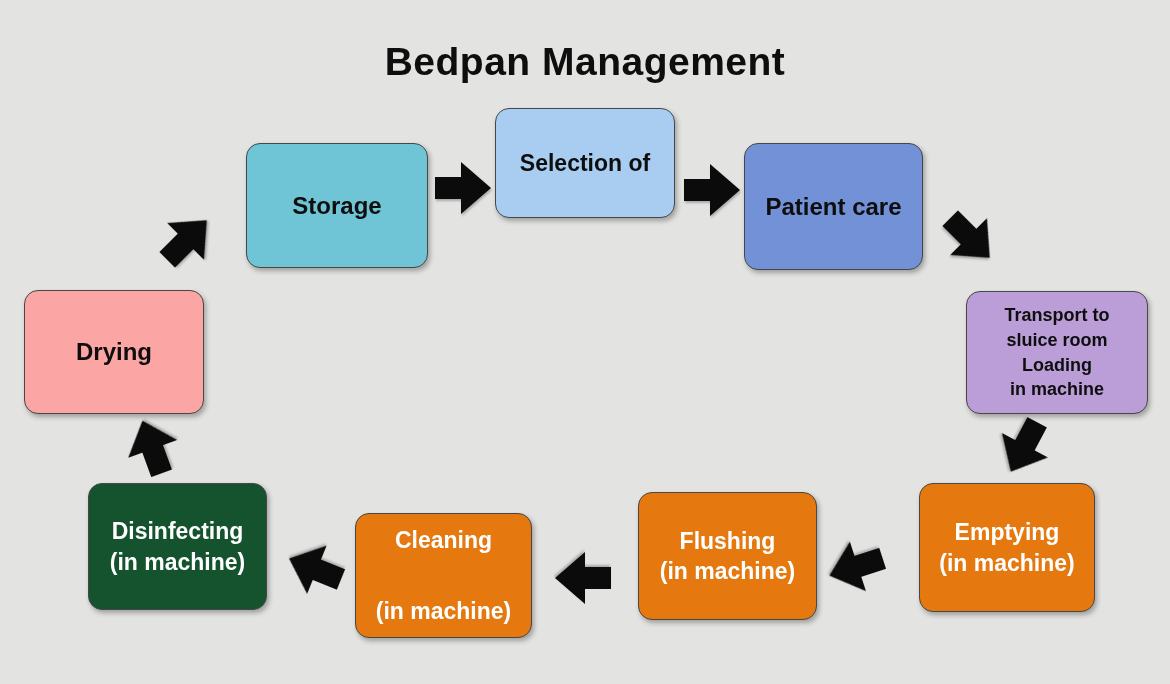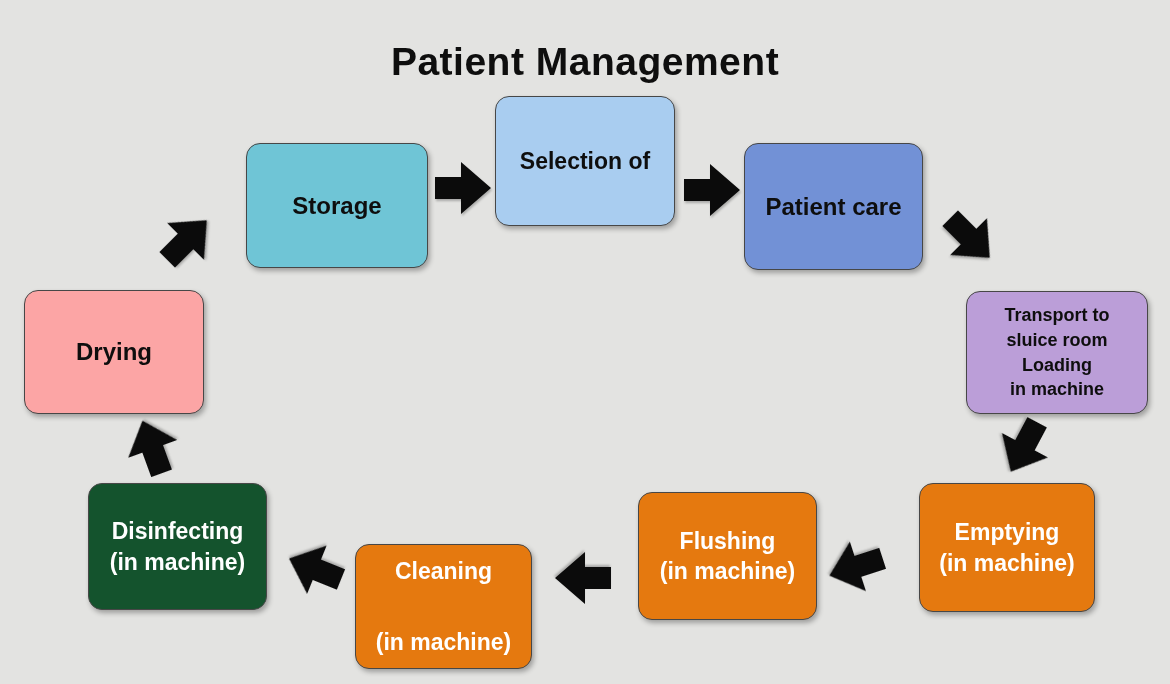--- a/index.html
+++ b/index.html
@@ -52,27 +52,27 @@
     filter: drop-shadow(1px 2px 1px rgba(0,0,0,0.25));
   }
   .arrow polygon { fill: #0b0b0b; }
   .line { display: block; }
 </style>
 </head>
 <body>
 
 <div class="canvas" style="background: rgb(227, 227, 225);">
 
-  <h1 class="title">Patient Management</h1>
+  <h1 class="title">Bedpan Management</h1>
 
   <div class="node fs-lg text-dark" style="left: 246px; top: 143px; width: 182px; height: 125px; background: rgb(111, 197, 214); text-align: center;">
     <span class="line">Storage</span>
   </div>
 
-  <div class="node fs-md text-dark" style="left: 495px; top: 96px; width: 180px; height: 130px; background: rgb(169, 205, 240);">
+  <div class="node fs-md text-dark" style="left: 495px; top: 108px; width: 180px; height: 110px; background: rgb(169, 205, 240);">
     <span class="line">Selection of</span>
   </div>
 
   <div class="node fs-lg text-dark" style="left: 744px; top: 143px; width: 179px; height: 127px; background: rgb(114, 145, 214);">
     <span class="line">Patient care</span>
   </div>
 
   <div class="node fs-sm text-dark" style="left: 966px; top: 291px; width: 182px; height: 123px; background: rgb(187, 158, 216);">
     <span class="line">Transport to</span>
     <span class="line">sluice room</span>
@@ -83,21 +83,21 @@
   <div class="node fs-md text-light" style="left: 919px; top: 483px; width: 176px; height: 129px; background: rgb(229, 121, 15);">
     <span class="line">Emptying</span>
     <span class="line">(in machine)</span>
   </div>
 
   <div class="node fs-md text-light" style="left: 638px; top: 492px; width: 179px; height: 128px; background: rgb(229, 121, 15);">
     <span class="line">Flushing</span>
     <span class="line">(in machine)</span>
   </div>
 
-  <div class="node fs-md text-light" style="left: 355px; top: 544px; width: 177px; height: 125px; background: rgb(229, 121, 15); gap: 40px;">
+  <div class="node fs-md text-light" style="left: 355px; top: 513px; width: 177px; height: 125px; background: rgb(229, 121, 15); gap: 40px;">
     <span class="line">Cleaning</span>
     <span class="line">(in machine)</span>
   </div>
 
   <div class="node fs-md text-light" style="left: 88px; top: 483px; width: 179px; height: 127px; background: #14532d;">
     <span class="line">Disinfecting</span>
     <span class="line">(in machine)</span>
   </div>
 
   <div class="node fs-lg text-dark" style="left: 24px; top: 290px; width: 180px; height: 124px; background: #fca5a5;">

